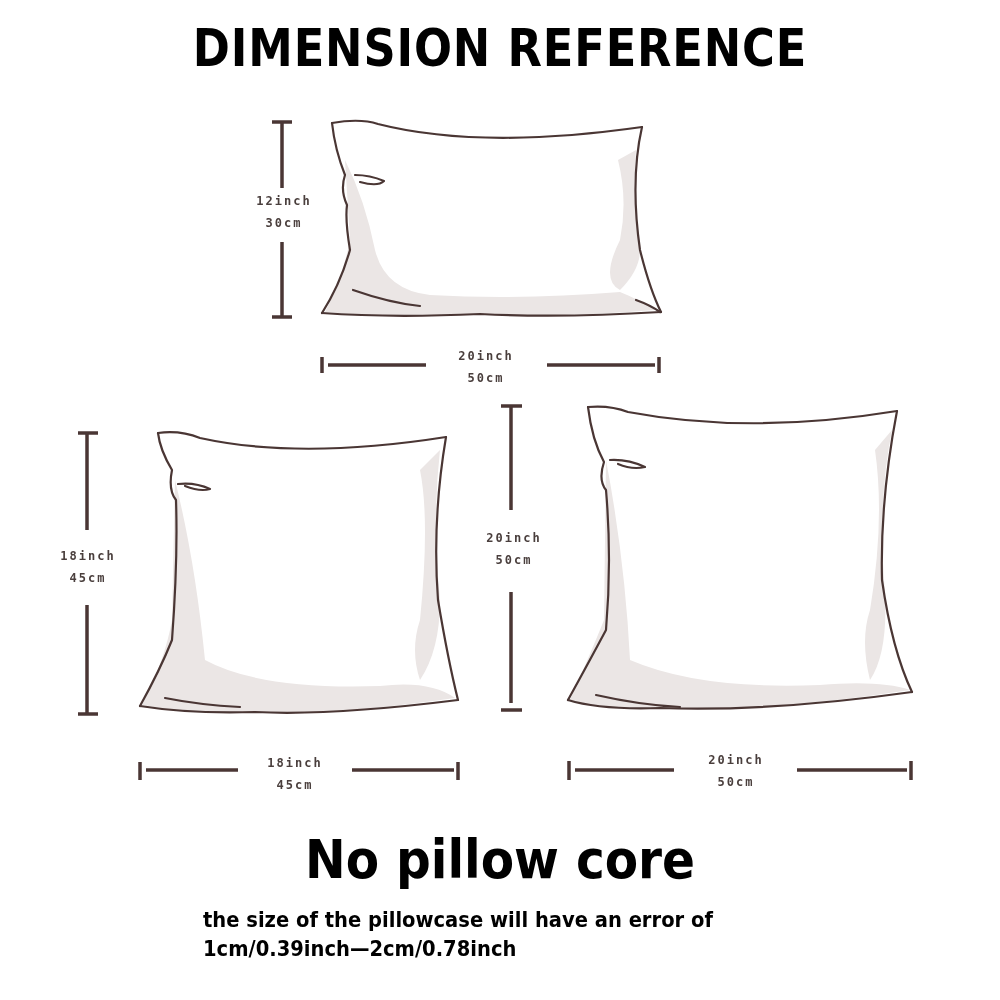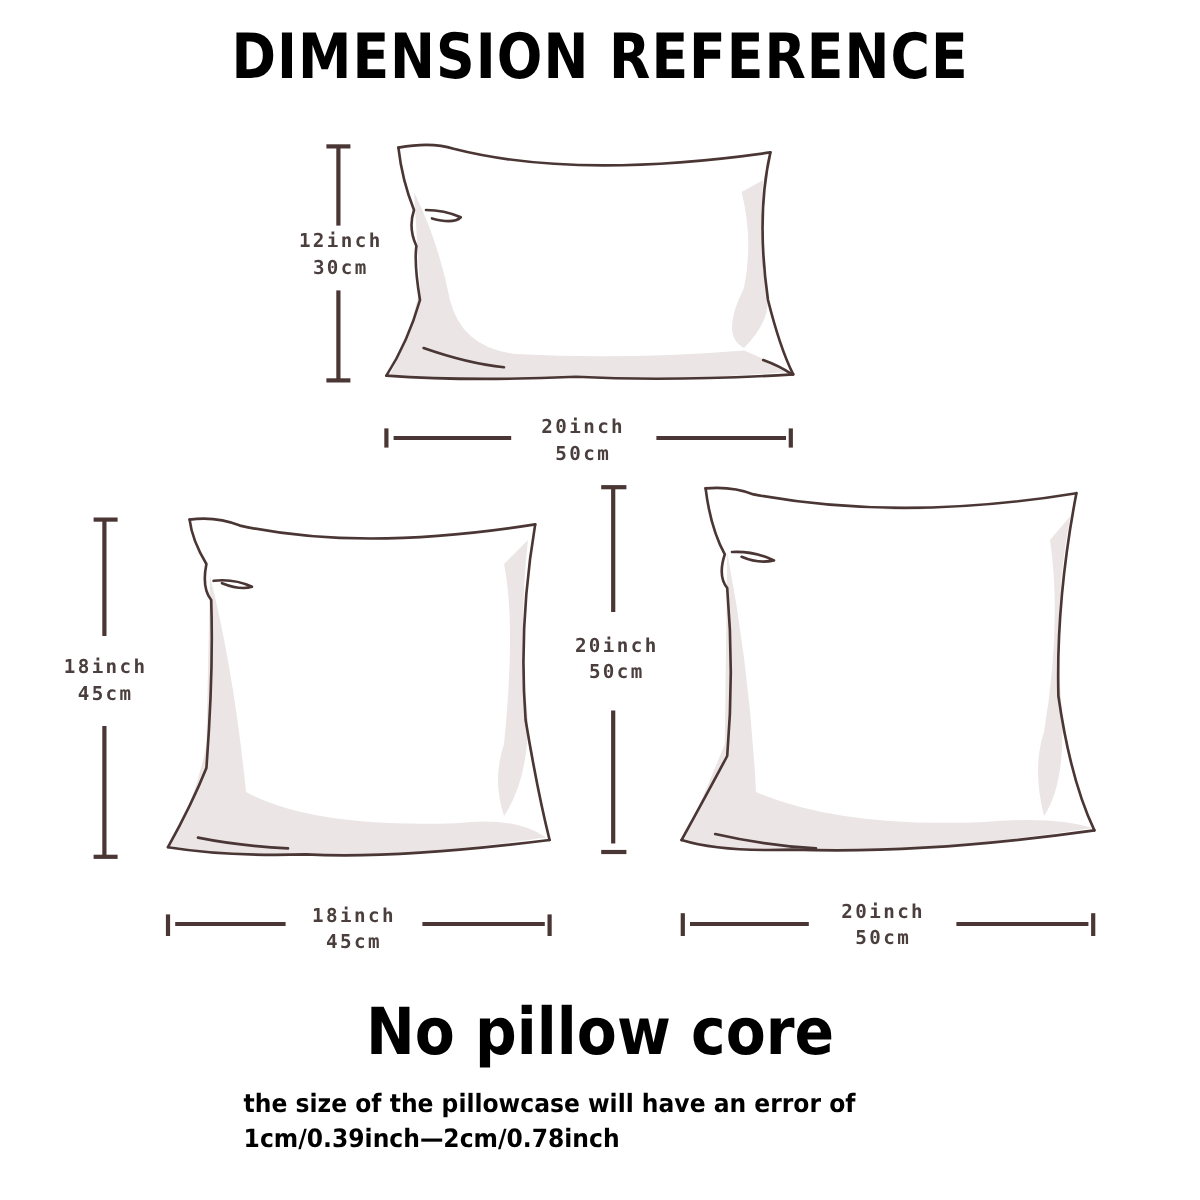--- a/index.html
+++ b/index.html
@@ -4,21 +4,21 @@
   <style>
     html, body { margin: 0; padding: 0; background: #ffffff; }
     body { width: 1000px; height: 1000px; position: relative; overflow: hidden; font-family: "DejaVu Sans", sans-serif; }
     .title {
       position: absolute; left: 0; top: 18px; width: 1000px; text-align: center;
       font-family: "DejaVu Sans", sans-serif; font-weight: bold; font-size: 52px; color: #000;
       letter-spacing: 1px; transform: scaleX(0.86); transform-origin: center;
     }
     .svg-layer { position: absolute; left: 0; top: 0; }
     .dim-label {
-      position: absolute; font-family: "DejaVu Sans Mono", monospace; font-size: 16px; color: #4a3f3d;
+      position: absolute; font-family: "DejaVu Sans Mono", monospace; font-size: 12px; color: #4a3f3d;
       letter-spacing: 2px; text-align: center; line-height: 22px; font-weight: bold;
     }
     .headline {
       position: absolute; left: 0; top: 828px; width: 1000px; text-align: center;
       font-family: "DejaVu Sans", sans-serif; font-weight: bold; font-size: 54px; color: #000;
       transform: scaleX(0.9); transform-origin: center;
     }
     .note {
       position: absolute; left: 203px; top: 906px; width: 620px;
       font-family: "DejaVu Sans", sans-serif; font-weight: bold; font-size: 21px; color: #000; line-height: 29px;

